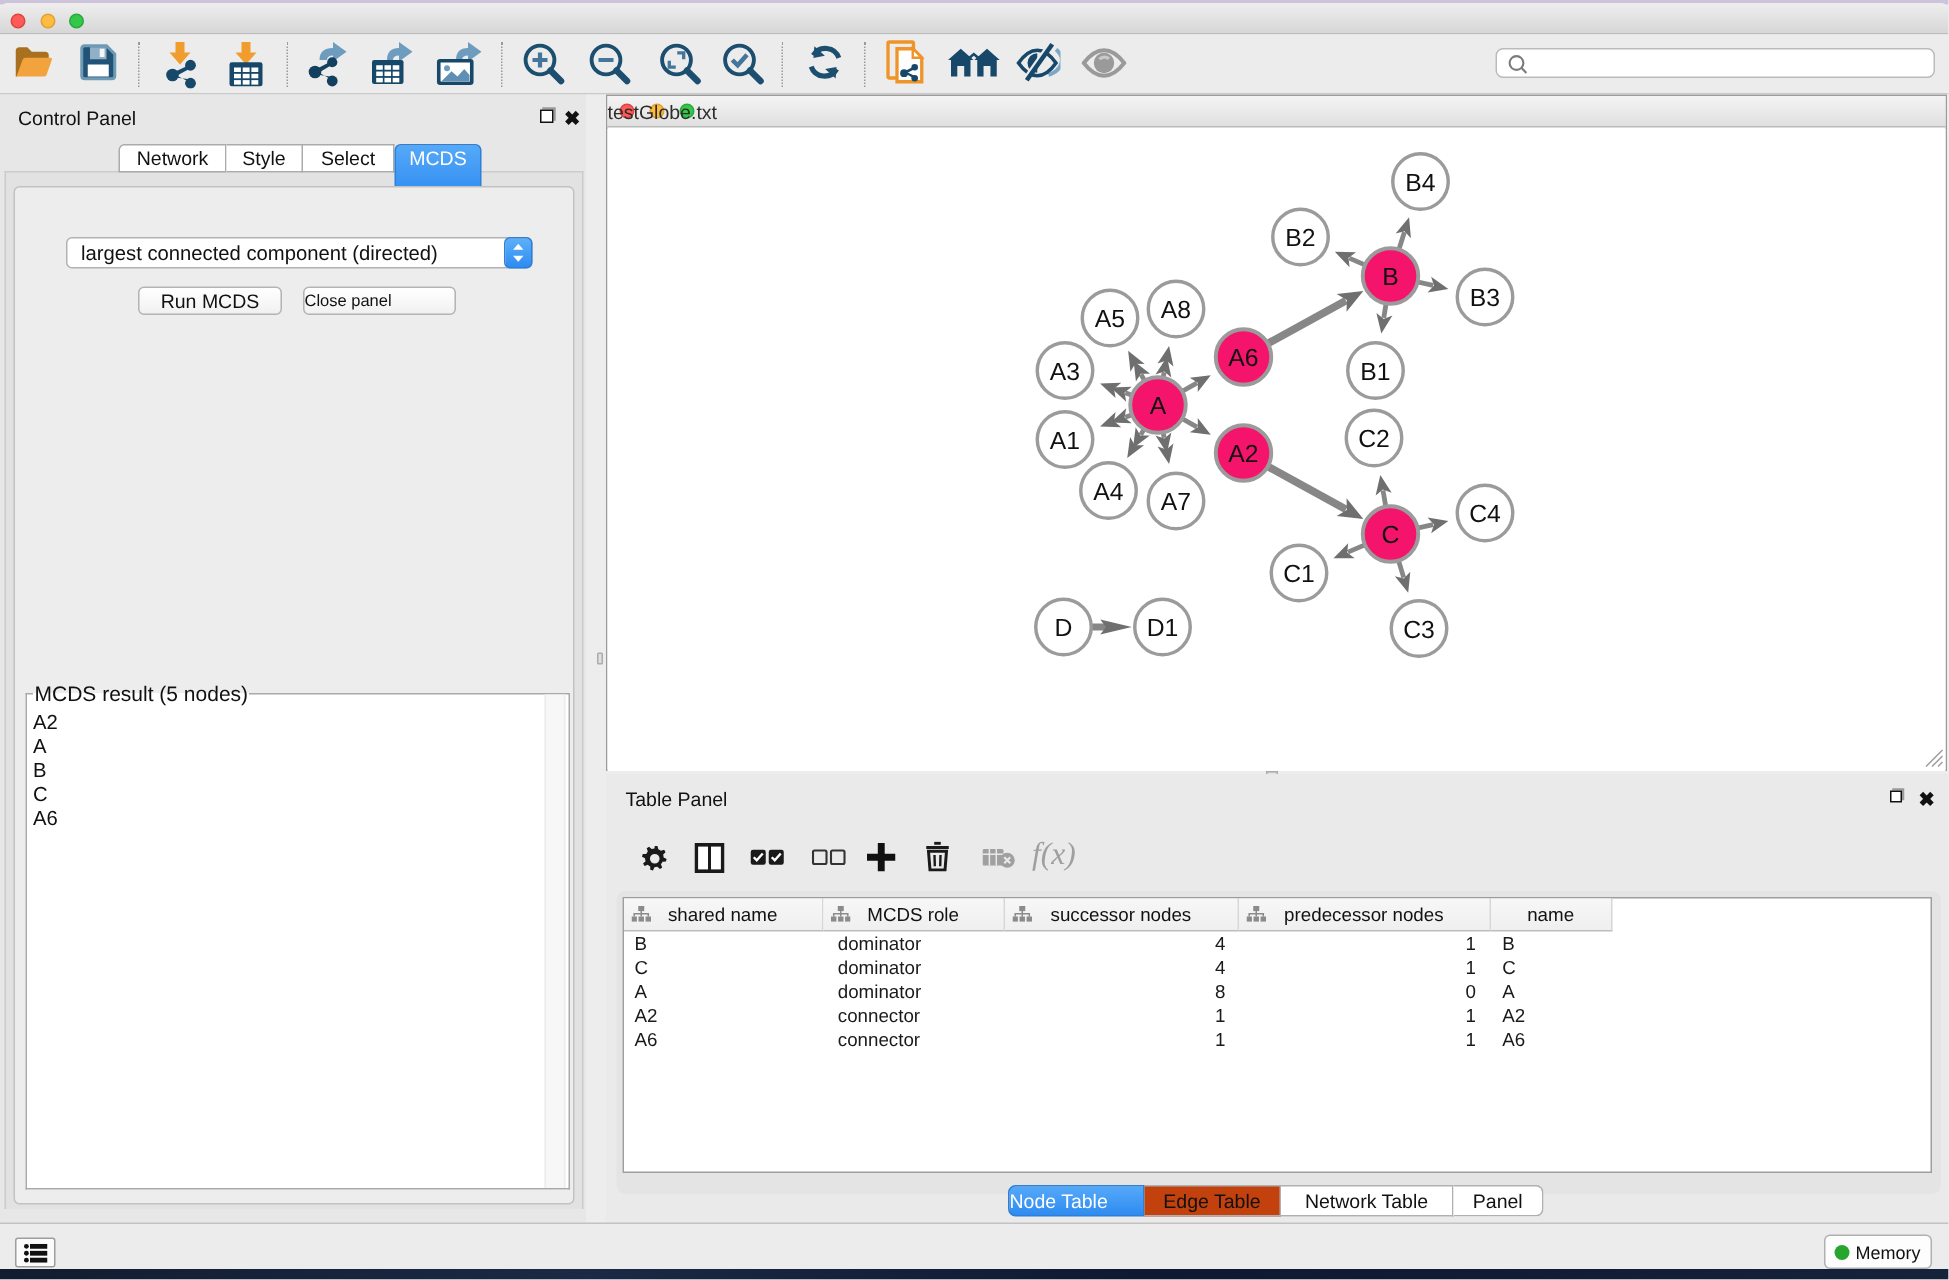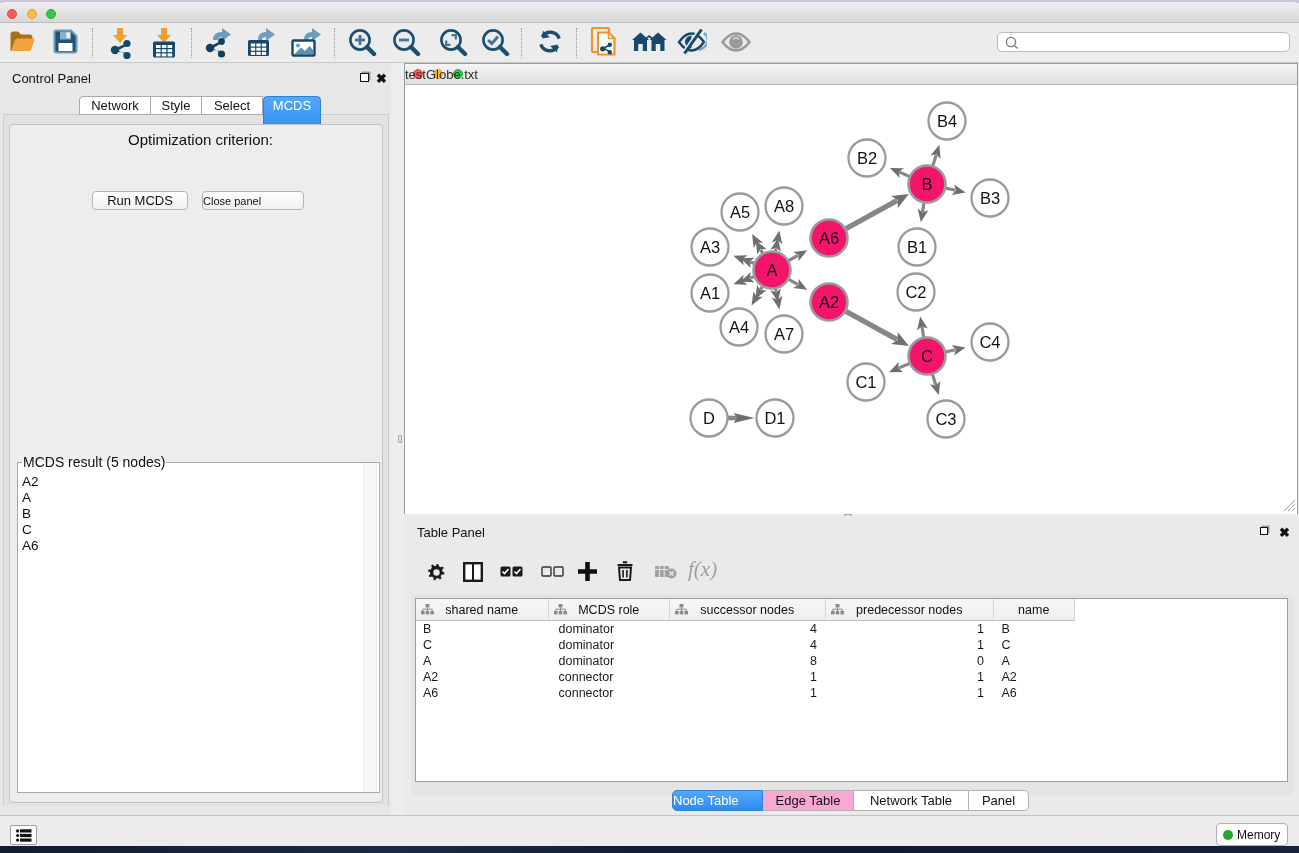--- a/index.html
+++ b/index.html
@@ -203,22 +203,30 @@
   <div class="abs" style="left:376px;top:8px;font-size:13px;font-weight:bold;color:#111">✖</div>
 
   <div class="abs" style="left:3px;top:51px;width:386px;height:692px;background:#e2e2e2;border:1px solid #cccccc;border-bottom:none"></div>
 
   <div class="abs" style="left:79px;top:33px;width:72px;height:19px;background:#fff;border:1px solid #ababab;border-radius:4px 0 0 0;font-size:13px;text-align:center;line-height:18px;color:#111">Network</div>
   <div class="abs" style="left:151px;top:33px;width:51px;height:19px;background:#fff;border:1px solid #ababab;border-left:none;font-size:13px;text-align:center;line-height:18px;color:#111">Style</div>
   <div class="abs" style="left:202px;top:33px;width:61px;height:19px;background:#fff;border:1px solid #ababab;border-left:none;font-size:13px;text-align:center;line-height:18px;color:#111">Select</div>
   <div class="abs" style="left:263px;top:33px;width:58px;height:37px;background:linear-gradient(#55a9f8,#2e8bf1);border:1px solid #2f7fd6;border-radius:4px;font-size:13px;text-align:center;line-height:18px;color:#fff">MCDS</div>
 
   <div class="abs" style="left:9px;top:61px;width:374px;height:679px;background:#ededed;border:1px solid #c2c2c2;border-radius:4px"></div>
-  <div class="abs" style="left:9px;top:68px;width:383px;text-align:center;font-size:15px;color:#111">Optimization criterion:</div>
-
+
+  <div class="abs" style="left:44px;top:95px;width:311px;height:21px;background:#fff;border:1px solid #b2b2b2;border-radius:4px">
+    <div class="abs" style="left:9px;top:2px;font-size:13.5px;color:#111">largest connected component (directed)</div>
+    <div class="abs" style="right:-1px;top:-1px;width:19px;height:21px;background:linear-gradient(#5db0f9,#2e8bf1);border-radius:4px;border:1px solid #2f7fd6">
+      <svg width="17" height="19">
+          <path d="M5 7.5 L8.5 3.5 L12 7.5 Z" fill="#fff"></path>
+          <path d="M5 11.5 L8.5 15.5 L12 11.5 Z" fill="#fff"></path>
+        </svg>
+    </div>
+  </div>
 
   <div class="abs" style="left:92px;top:128px;width:96px;height:19px;background:linear-gradient(#ffffff,#f1f1f1);border:1px solid #b4b4b4;border-radius:4px;font-size:13px;text-align:center;line-height:18px;color:#111">Run MCDS</div>
   <div class="abs" style="left:202px;top:128px;width:102px;height:19px;background:linear-gradient(#ffffff,#f1f1f1);border:1px solid #b4b4b4;border-radius:4px;font-size:11px;text-align:left;line-height:18px;color:#111">Close panel</div>
 
   <div class="abs" style="left:17px;top:399px;width:363px;height:331px;background:#fff;border:1px solid #a9a9a9;border-top:none"></div>
   <div class="abs" style="left:17px;top:399px;width:5px;height:1px;background:#a9a9a9"></div>
   <div class="abs" style="left:166px;top:399px;width:214px;height:1px;background:#a9a9a9"></div>
   <div class="abs" style="left:23px;top:391px;font-size:14px;color:#111">MCDS result (5 nodes)</div>
   <div class="abs" style="left:22px;top:411px;font-size:13.5px;color:#111;line-height:16px">A2<br>A<br>B<br>C<br>A6</div>
   <div class="abs" style="left:363px;top:400px;width:14px;height:329px;background:#f7f7f7;border-left:1px solid #ebebeb;border-right:1px solid #ebebeb"></div>
@@ -478,21 +486,21 @@
 <div style="position:absolute;left:411px;top:70px;width:157.5px;height:16px;font-size:12.5px;line-height:16px;color:#1a1a1a;text-align:right">1</div>
 <div style="position:absolute;left:586px;top:70px;width:80px;height:16px;font-size:12.5px;line-height:16px;color:#1a1a1a">A2</div>
 <div style="position:absolute;left:7.5px;top:86px;width:120px;height:16px;font-size:12.5px;line-height:16px;color:#1a1a1a">A6</div>
 <div style="position:absolute;left:143px;top:86px;width:110px;height:16px;font-size:12.5px;line-height:16px;color:#1a1a1a">connector</div>
 <div style="position:absolute;left:254px;top:86px;width:147.5px;height:16px;font-size:12.5px;line-height:16px;color:#1a1a1a;text-align:right">1</div>
 <div style="position:absolute;left:411px;top:86px;width:157.5px;height:16px;font-size:12.5px;line-height:16px;color:#1a1a1a;text-align:right">1</div>
 <div style="position:absolute;left:586px;top:86px;width:80px;height:16px;font-size:12.5px;line-height:16px;color:#1a1a1a">A6</div>
     </div>
 
     <div class="abs" style="left:268px;top:274px;width:91px;height:21px;background:linear-gradient(#55a9f8,#2e8bf1);border:1px solid #2f7fd6;border-radius:5px 0 0 5px;font-size:13px;line-height:20px;color:#fff">Node Table</div>
-    <div class="abs" style="left:359px;top:274px;width:91px;height:21px;background:#f9a8d4;border:1px solid #b0b0b0;border-left:none;font-size:13px;text-align:center;line-height:20px;color:#111">Edge Table</div>
+    <div class="abs" style="left:359px;top:274px;width:91px;height:21px;background:#c2410c;border:1px solid #b0b0b0;border-left:none;font-size:13px;text-align:center;line-height:20px;color:#111">Edge Table</div>
     <div class="abs" style="left:450px;top:274px;width:115px;height:21px;background:#fff;border:1px solid #b0b0b0;border-left:none;font-size:13px;text-align:center;line-height:20px;color:#111">Network Table</div>
     <div class="abs" style="left:565px;top:274px;width:60px;height:21px;background:#fff;border:1px solid #b0b0b0;border-left:none;border-radius:0 5px 5px 0;font-size:13px;text-align:center;line-height:20px;color:#111">Panel</div>
   </div>
 </div>
 
 <div class="abs" style="left:0;top:815px;width:1299px;height:31px;background:#ececec;border-top:1px solid #c2c2c2">
   <div class="abs" style="left:10px;top:9px;width:27px;height:20px;background:#fbfbfb;border:1px solid #9e9e9e;border-radius:2px">
     <svg width="16" height="14" style="position:absolute;left:5px;top:3px">
         <g fill="#111">
           <circle cx="1.6" cy="1.9" r="1.6"></circle>

